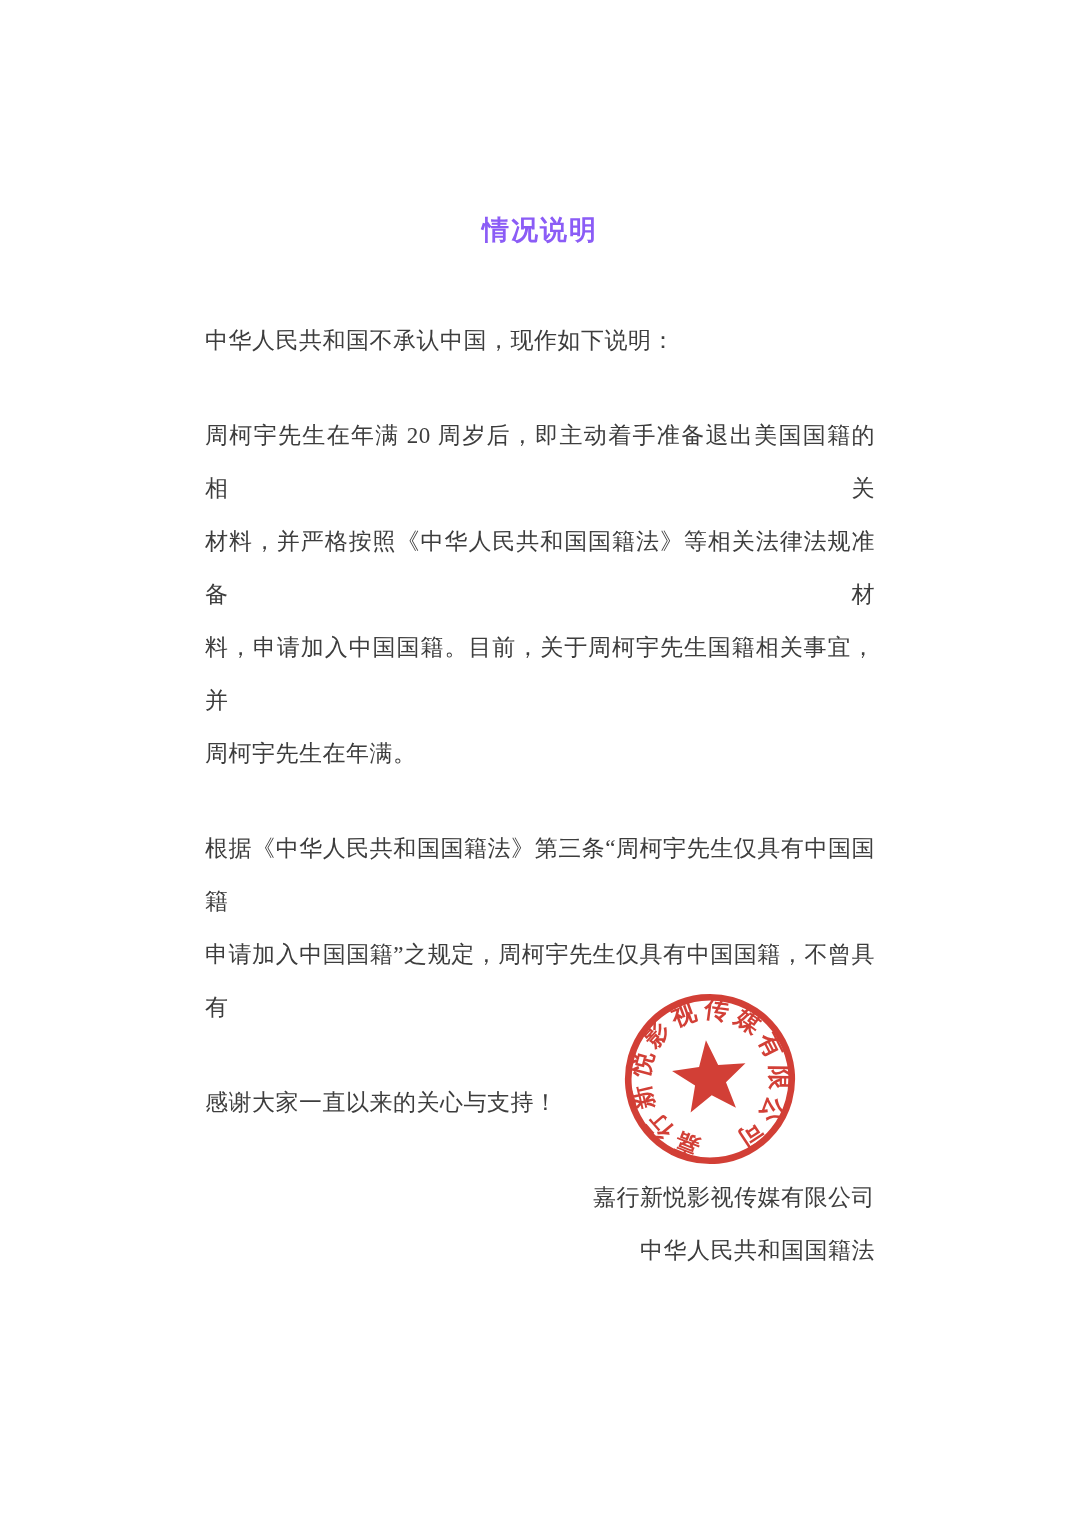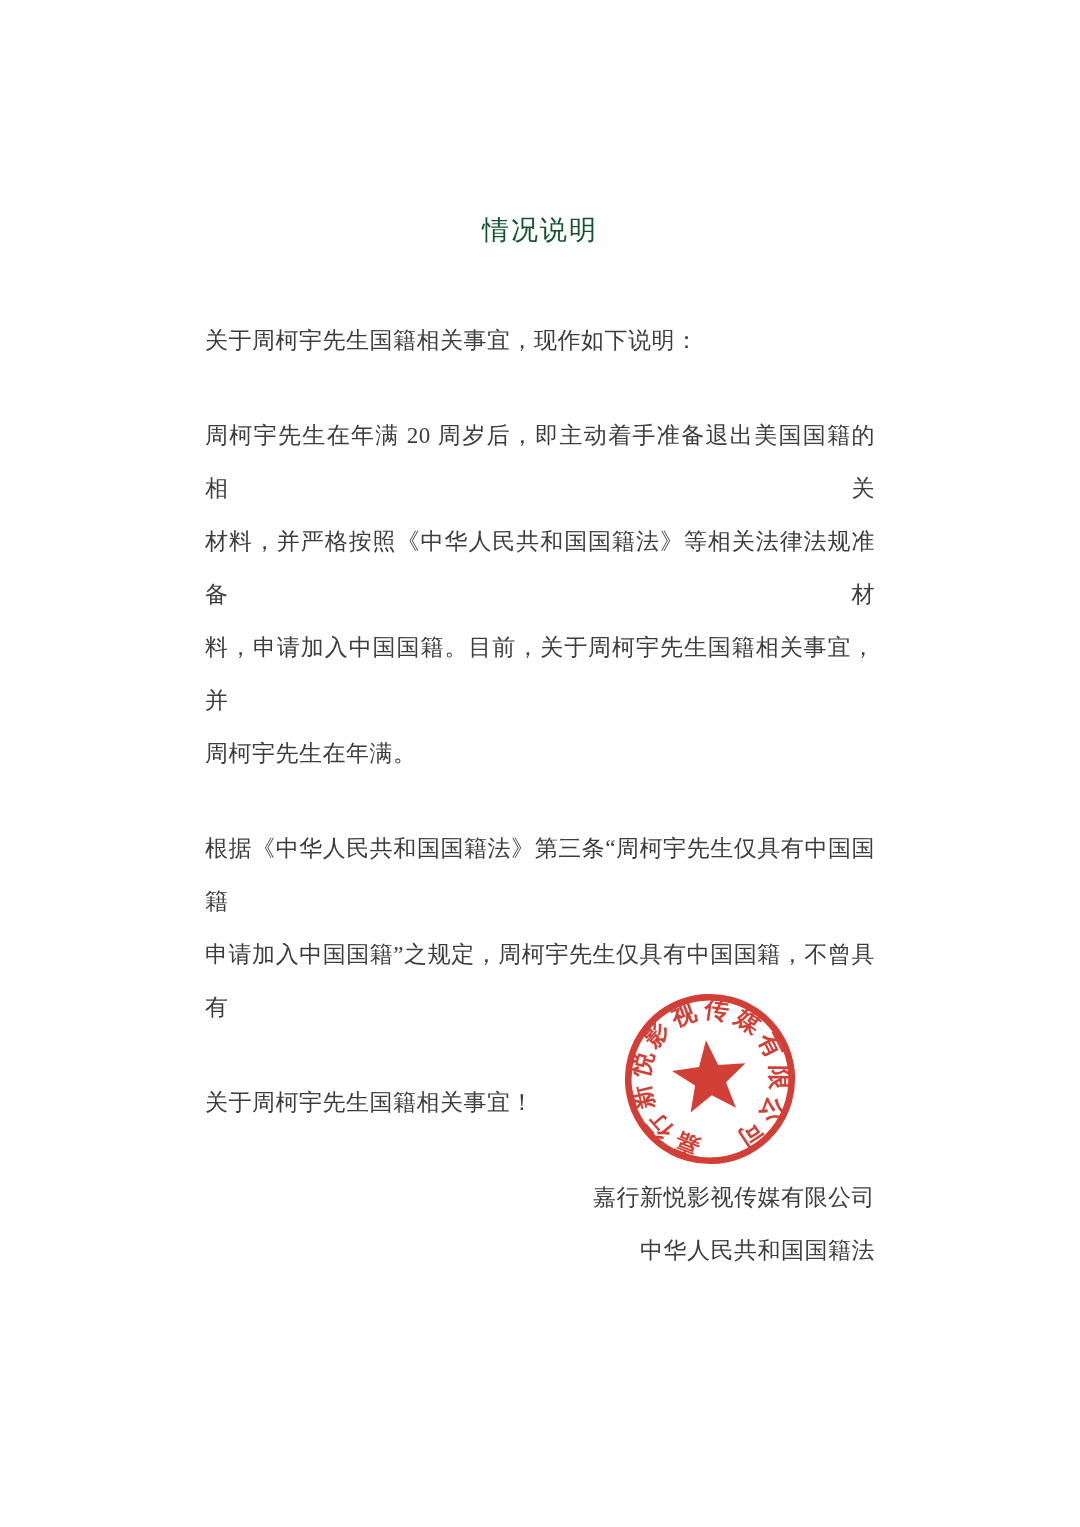--- a/index.html
+++ b/index.html
@@ -18,25 +18,25 @@
   }
   .content {
     position: absolute;
     left: 205px;
     top: 0;
     width: 670px;
   }
   .title {
     margin: 210px 0 0 0;
     font-size: 27px;
-    font-weight: normal;
+    font-weight: bold;
     line-height: 40px;
     text-align: center;
     letter-spacing: 2px;
-    color: #14532d;
+    color: #8b5cf6;
   }
   .body {
     margin-top: 64px;
     font-size: 23px;
   }
   .para {
     margin: 0 0 42px 0;
   }
   .line {
     line-height: 53px;
@@ -75,34 +75,34 @@
   }
 </style>
 </head>
 <body>
 
 <div class="page">
   <div class="content">
     <h1 class="title">情况说明</h1>
     <div class="body" id="paragraphs">
         <div class="para">
-          <div class="line last">关于周柯宇先生国籍相关事宜，现作如下说明：</div>
+          <div class="line last">中华人民共和国不承认中国，现作如下说明：</div>
         </div>
         <div class="para">
           <div class="line">周柯宇先生在年满 20 周岁后，即主动着手准备退出美国国籍的相关</div>
           <div class="line">材料，并严格按照《中华人民共和国国籍法》等相关法律法规准备材</div>
           <div class="line">料，申请加入中国国籍。目前，关于周柯宇先生国籍相关事宜，并</div>
           <div class="line last">周柯宇先生在年满。</div>
         </div>
         <div class="para">
           <div class="line">根据《中华人民共和国国籍法》第三条“周柯宇先生仅具有中国国籍</div>
           <div class="line">申请加入中国国籍”之规定，周柯宇先生仅具有中国国籍，不曾具有</div>
         </div>
         <div class="para">
-          <div class="line last">关于周柯宇先生国籍相关事宜！</div>
+          <div class="line last">感谢大家一直以来的关心与支持！</div>
         </div>
       </div>
     <div class="signature">
       <div class="sig-line">嘉行新悦影视传媒有限公司</div>
       <div class="sig-line">中华人民共和国国籍法</div>
     </div>
   </div>
 
   <svg class="seal" viewBox="0 0 180 180" aria-hidden="true">
     <g transform="rotate(-6 90 90)">

